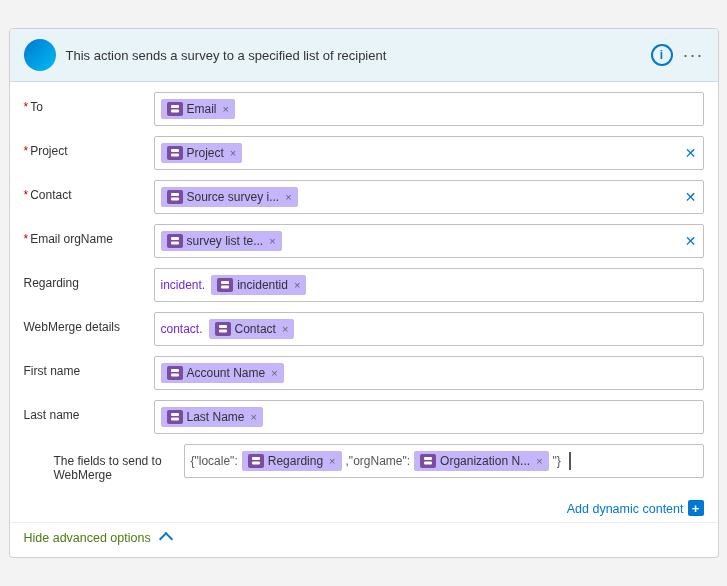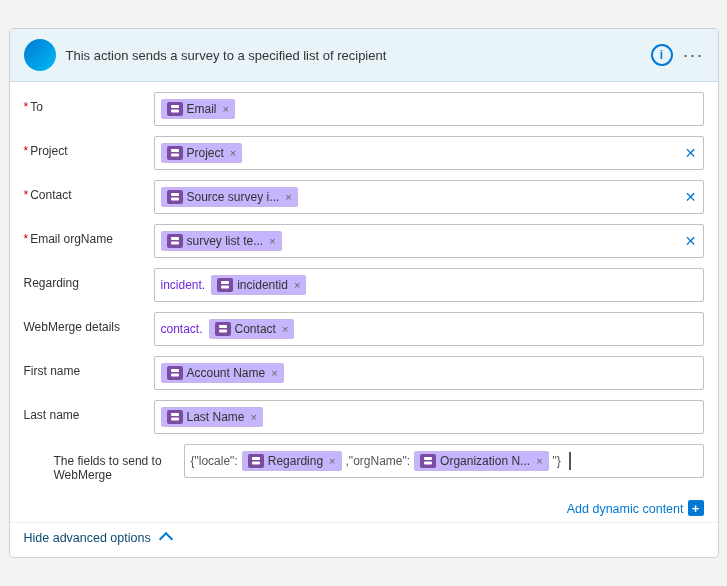--- a/index.html
+++ b/index.html
@@ -161,21 +161,21 @@
       justify-content: center;
       font-size: 13px;
       border-radius: 2px;
       font-weight: bold;
     }
     .footer {
       padding: 8px 14px 12px 14px;
       border-top: 1px solid #eee;
     }
     .hide-advanced {
-      color: #0c4a6e;
+      color: #4d7c0f;
       font-size: 12.5px;
       cursor: pointer;
       display: flex;
       align-items: center;
       gap: 4px;
     }
     .chevron-up {
       display: inline-block;
       width: 10px;
       height: 10px;

